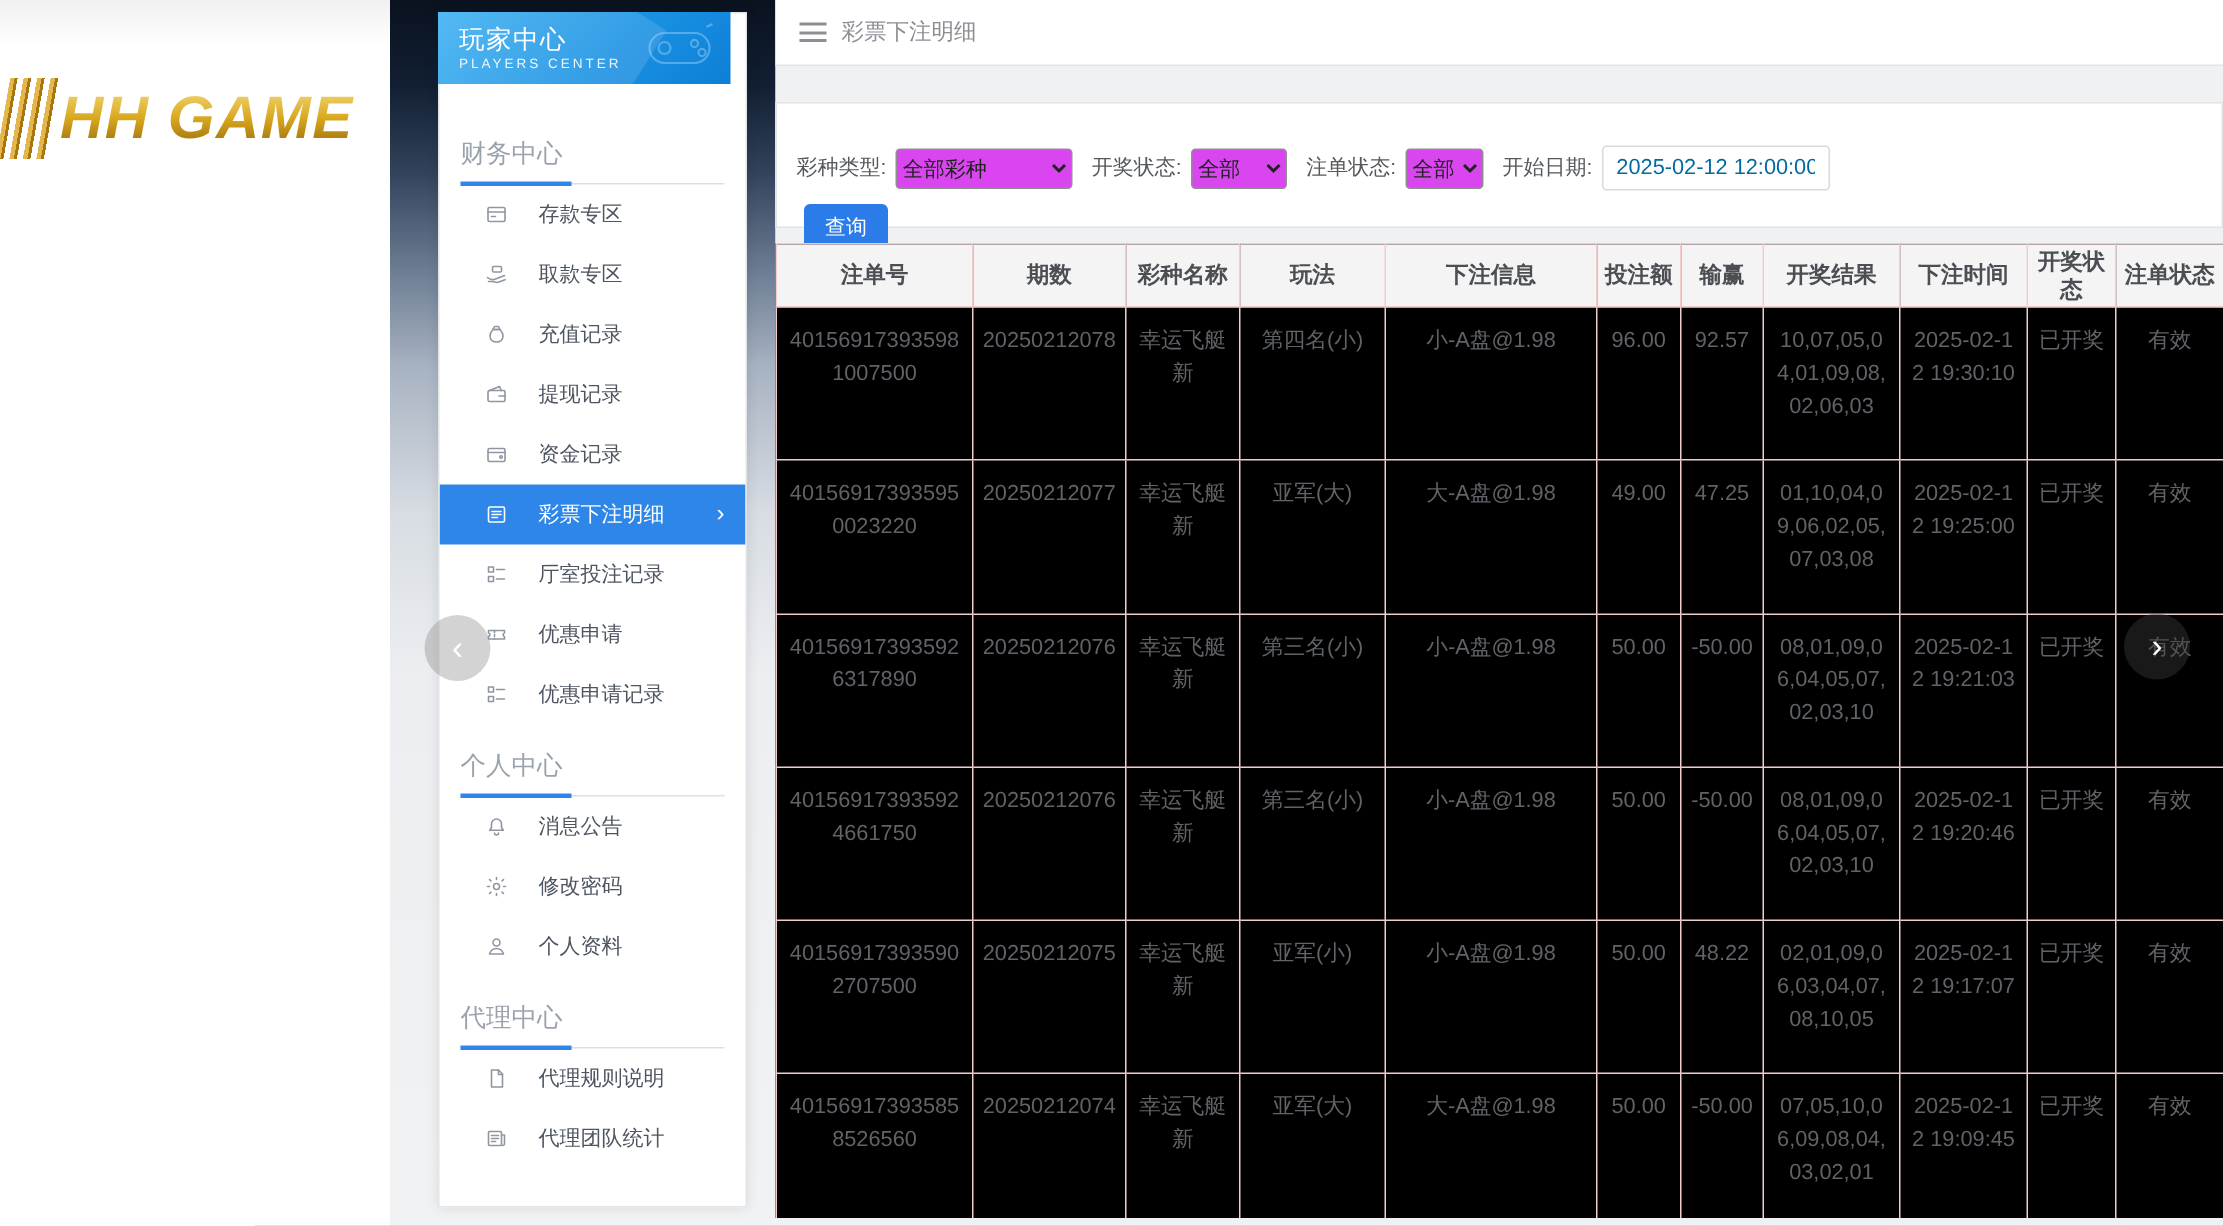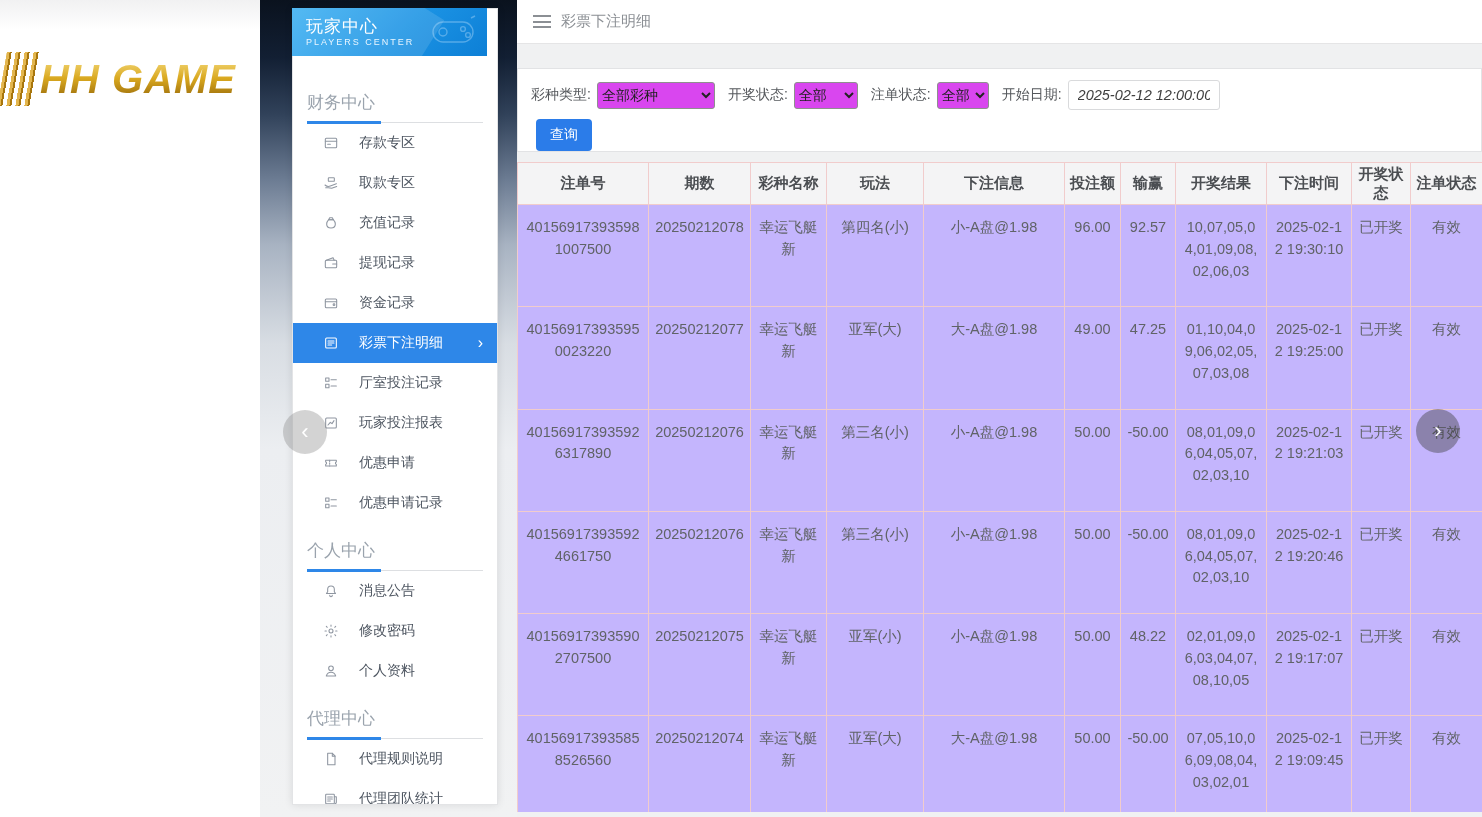--- a/index.html
+++ b/index.html
@@ -59,34 +59,34 @@
   .main { position:absolute; left:517px; top:0; width:965px; height:817px; background:#f0f1f2; }
   .topbar { position:absolute; left:0; top:0; right:0; height:44px; background:#fff;
     border-bottom:1px solid #e5e5e6; display:flex; align-items:center; padding-left:16px; }
   .hamburger { width:18px; height:13px; display:flex; flex-direction:column; justify-content:space-between;
     margin-right:10px; cursor:pointer; }
   .hamburger i { display:block; height:2px; background:#8b8f94; }
   .page-title { color:#8b8f94; font-size:15px; }
 
   
   .filter-card { position:absolute; left:0; top:68px; right:0; height:84px; background:#fff;
-    border:1px solid #e2e3e5; padding:11px 13px; }
+    border:1px solid #e2e3e5; padding:28px 13px; }
   .filter-row { display:flex; align-items:center; }
   .f-label { color:#55585c; font-size:14px; margin-right:6px; white-space:nowrap; }
   .f-group { display:flex; align-items:center; margin-right:13px; }
   select { height:27px; border:1px solid #8f8f8f; border-radius:3px; background:#d946ef;
     font-size:14px; color:#222; font-family:inherit; }
   .sel-lottery { width:118px; } .sel-draw { width:64px; } .sel-bet { width:52px; }
   .date-input { width:152px; height:30px; border:1px solid #d9dadc; border-radius:3px;
-    font-size:14.5px; color:#404040; padding:0 9px; font-family:inherit;font-style:italic; }
+    font-size:14.5px; color:#0369a1; padding:0 9px; font-family:inherit; }
   .search-btn { margin-top:9px; margin-left:5px; background:#2b7ce9; color:#fff; border:none;
     border-radius:4px; font-size:14px; padding:7px 14px; cursor:pointer; font-family:Liberation Serif, serif; }
 
   
-  .table-wrap { position:absolute; left:0; top:162px; width:965px; bottom:5px; background:#c4b5fd; overflow:hidden; }
+  .table-wrap { position:absolute; left:0; top:162px; width:965px; bottom:5px; background:#000000; overflow:hidden; }
   table { width:965px; border-collapse:collapse; table-layout:fixed; }
   th,td { border:1px solid #f1cccc; text-align:center; word-break:break-all; }
   thead th { height:42px; background:#f4f4f5; color:#4b4e52; font-size:15px; font-weight:bold; padding:0 2px; }
   tbody td { height:76px; color:#606367; font-size:14.5px; padding:6px 5px 24px 5px;
     vertical-align:top; line-height:1.5; }
   tbody td.vt { padding-top:12px; }
 </style>
 </head>
 <body>
 
@@ -181,29 +181,20 @@
       <div class="menu-item">
         <span class="mi-icon">
           <svg viewBox="0 0 24 24">
             <rect x="4" y="4.5" width="5" height="5"></rect>
             <rect x="4" y="14" width="5" height="5"></rect>
             <line x1="12" y1="7" x2="20" y2="7"></line>
             <line x1="12" y1="16.5" x2="20" y2="16.5"></line>
           </svg>
         </span>
         <span class="mi-label">厅室投注记录</span>
-      </div>
-      <div class="menu-item">
-        <span class="mi-icon">
-          <svg viewBox="0 0 24 24">
-            <rect x="4" y="4.5" width="16" height="15" rx="1.5"></rect>
-            <polyline points="7.5,15 11,11 13.5,13 16.5,8.5"></polyline>
-          </svg>
-        </span>
-        <span class="mi-label">玩家投注报表</span>
       </div>
       <div class="menu-item">
         <span class="mi-icon">
           <svg viewBox="0 0 24 24">
             <path d="M4 8h16v2.5a1.8 1.8 0 0 0 0 3.5v2.5H4V14a1.8 1.8 0 0 0 0-3.5z"></path>
             <line x1="10" y1="8" x2="10" y2="16.5" stroke-dasharray="2 2"></line>
           </svg>
         </span>
         <span class="mi-label">优惠申请</span>
       </div>

